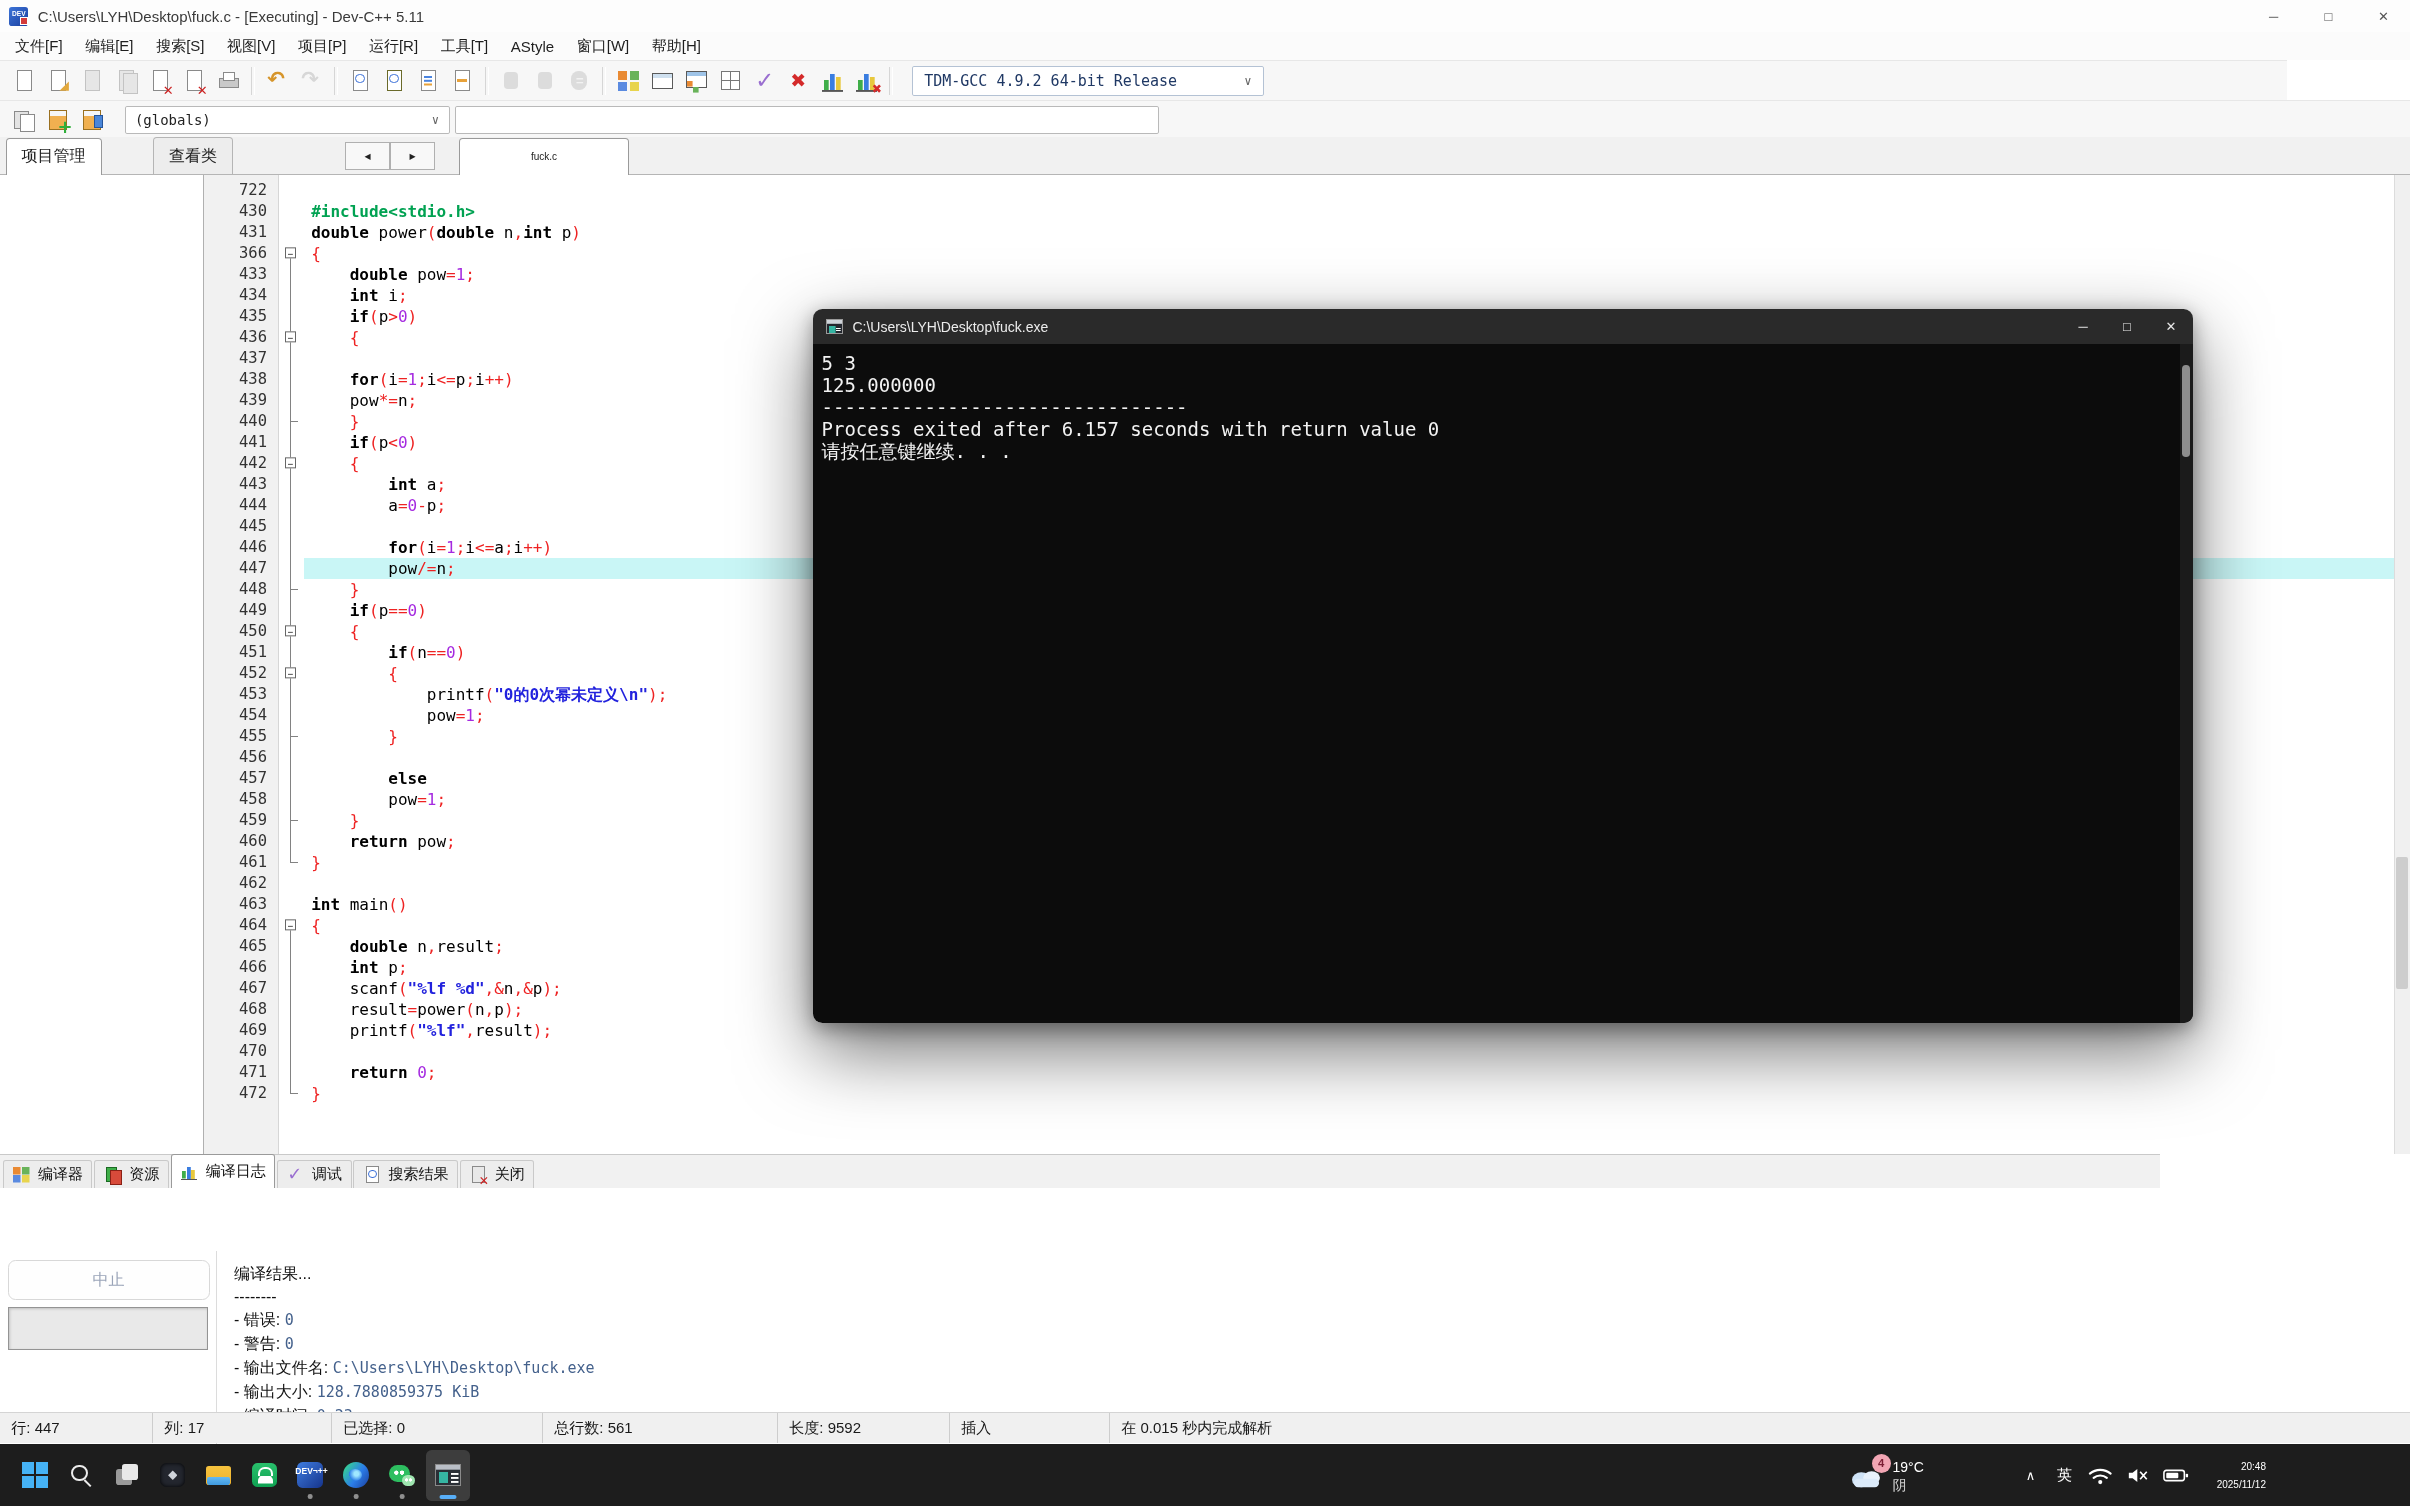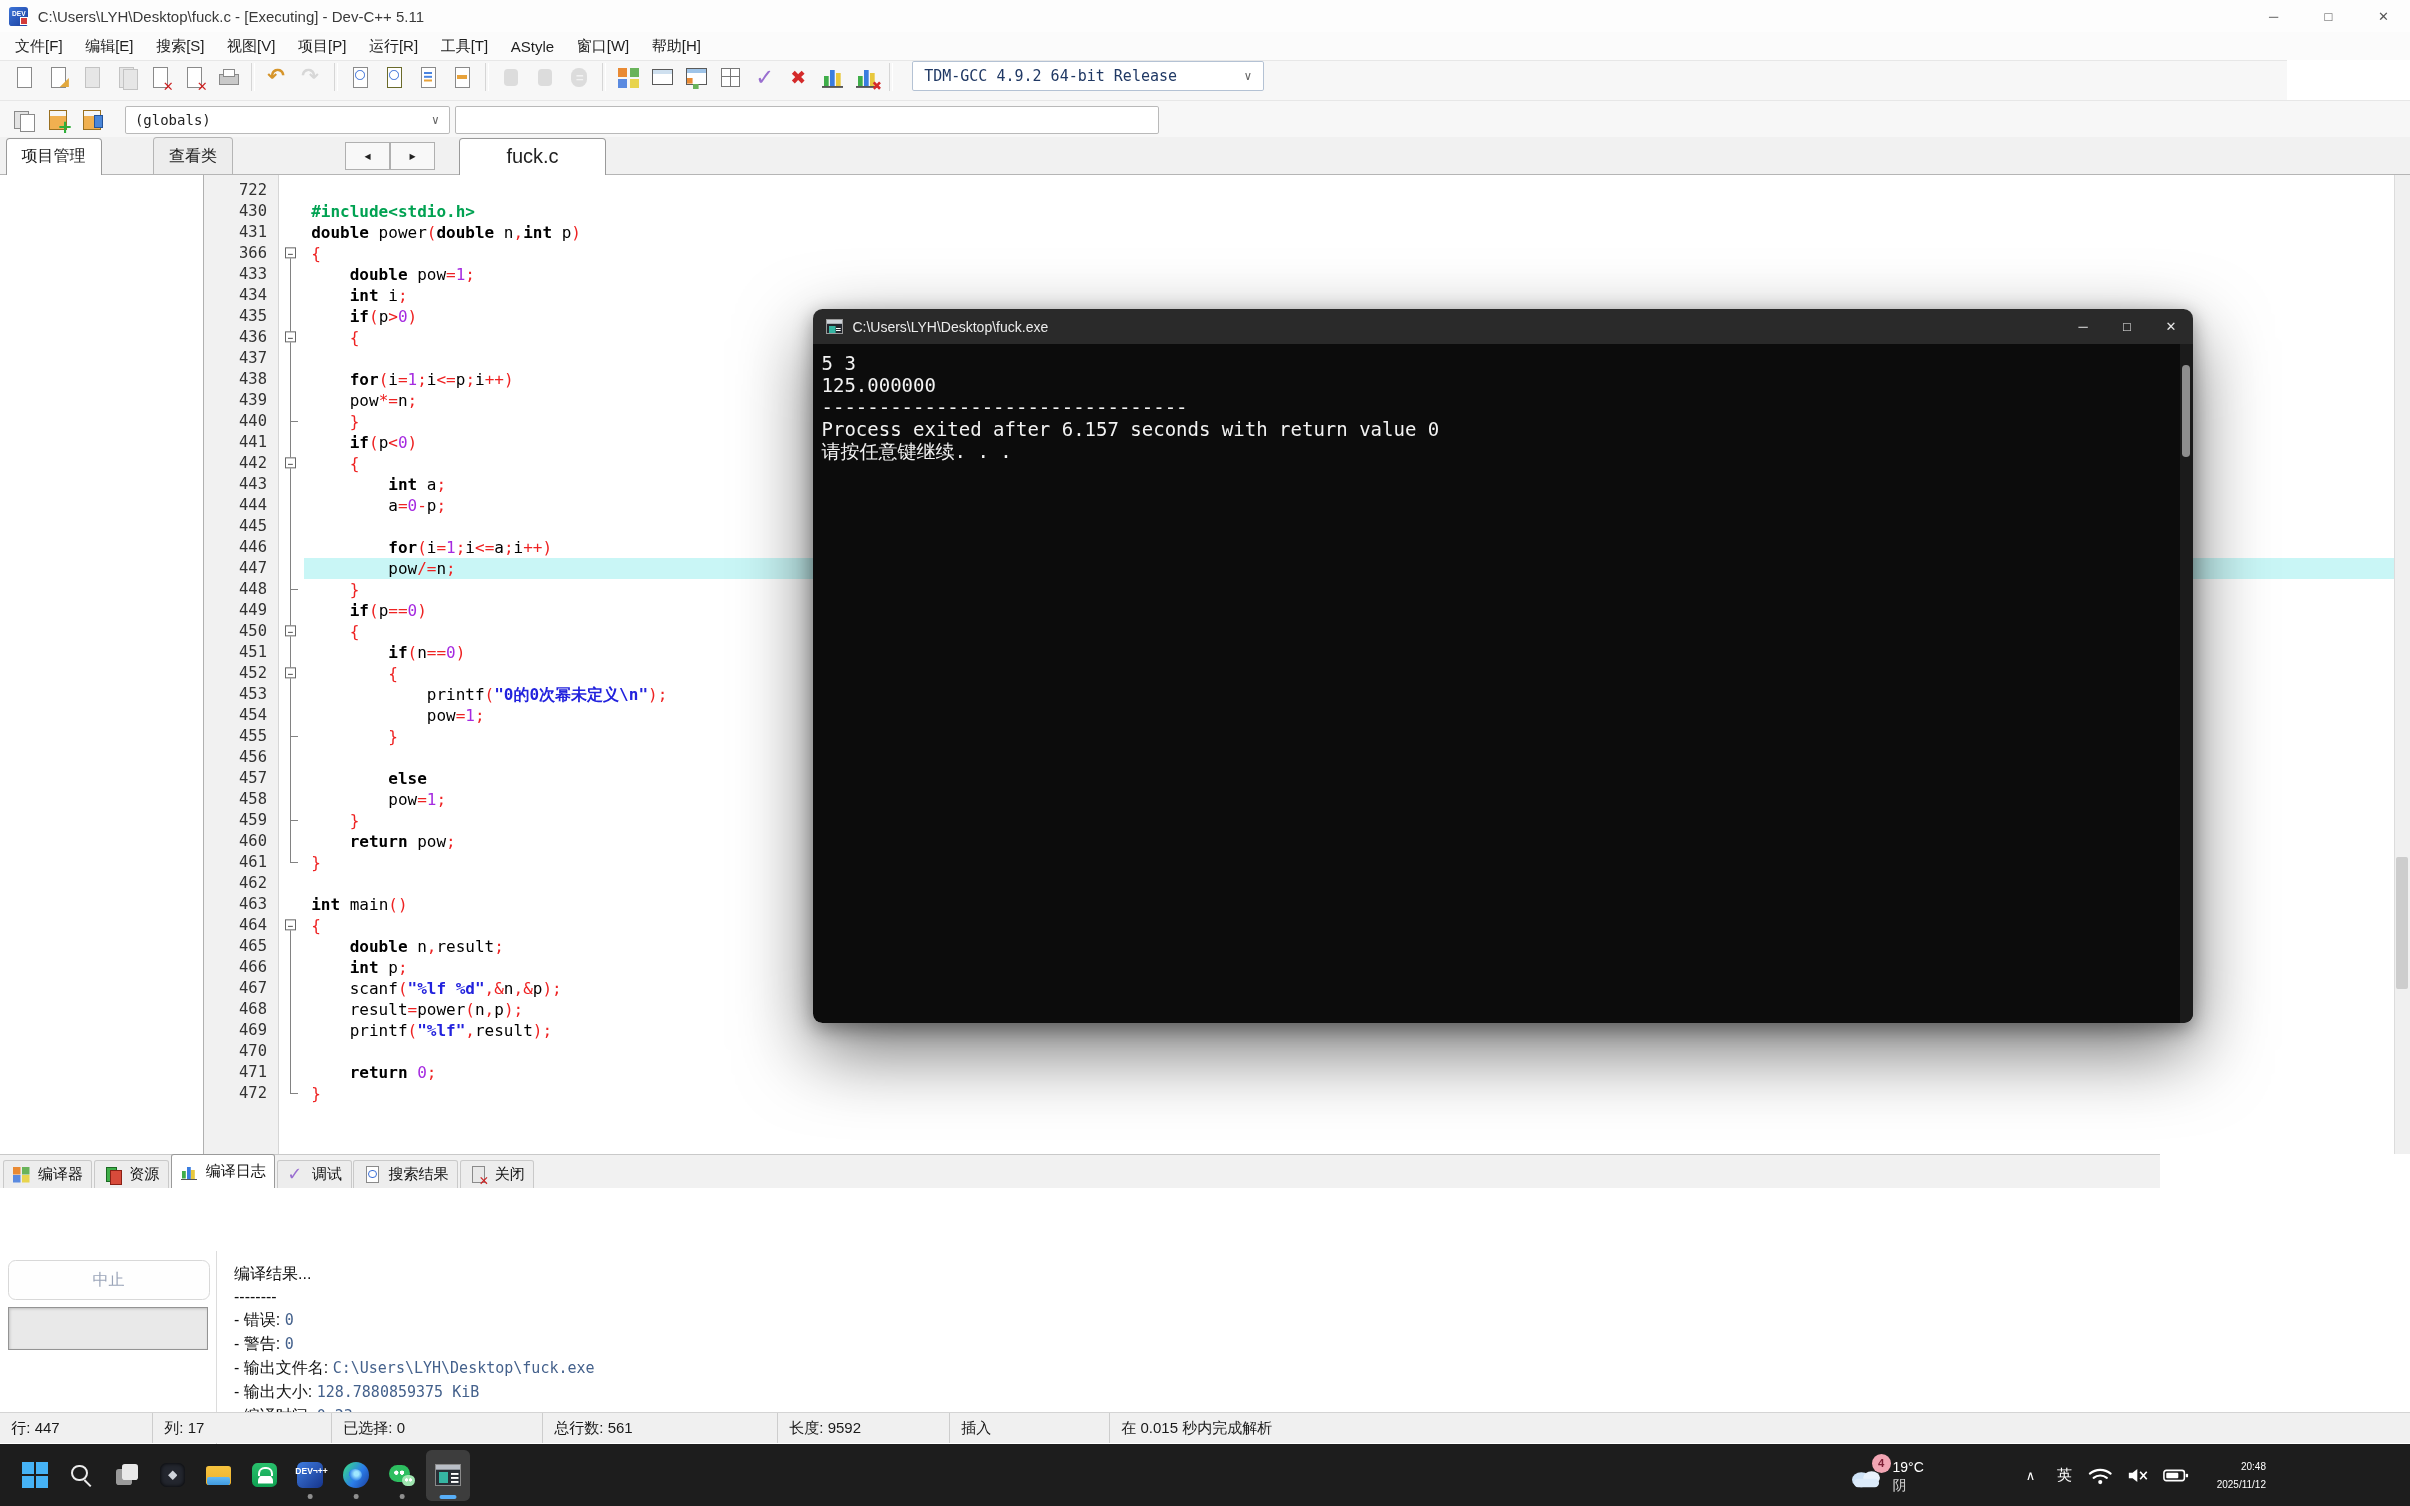--- a/index.html
+++ b/index.html
@@ -14,21 +14,21 @@
   #devicon::before{content:"DEV";position:absolute;left:0;right:0;top:3.8px;text-align:center;
                    font:bold 6.6px/7.5px "Liberation Sans",sans-serif;color:#fff}
   #devicon::after{content:"";position:absolute;right:0.9px;bottom:0.9px;width:5.6px;height:5.6px;background:#d33a3a;border:0.9px solid #fff}
   #wincontrols{margin-left:auto;display:flex;height:32px}
   .wc{width:55px;height:32px;display:flex;align-items:center;justify-content:center;color:#555;font-size:13px}
   #menubar{position:absolute;left:0;top:32px;width:2411px;height:28px;background:#fbfbfb;
            display:flex;align-items:center;padding-left:3.8px;box-sizing:border-box;font-size:15px;color:#1f1f1f}
   .menu-item{padding:0 11.3px;height:100%;display:flex;align-items:center}
 
   #toolbar1{position:absolute;left:0;top:60px;width:2287px;height:40px;background:#f7f7f7;border-top:0.9px solid #e7e7e7;
-            display:flex;align-items:flex-start;padding-left:7.5px;box-sizing:border-box}
+            display:flex;align-items:center;padding-left:7.5px;box-sizing:border-box}
   #toolbar2{position:absolute;left:0;top:100px;width:2411px;height:38px;background:#f7f7f7;border-top:0.9px solid #e7e7e7;
             display:flex;align-items:center;padding-left:7.5px;box-sizing:border-box}
   .tsep{width:1.9px;height:28px;border-left:0.9px solid #d6d6d6;border-right:0.9px solid #fff;margin:0 5.6px;flex:none}
   .tbtn{width:34px;height:32px;display:flex;align-items:center;justify-content:center;border-radius:2.8px;flex:none}
   .tbtn.dis{opacity:.55;filter:grayscale(1)}
   .ti{width:24.5px;height:24.5px;position:relative;display:block}
 
   
   .pg::before{content:"";position:absolute;left:4.7px;top:1.9px;width:13px;height:19px;background:#fff;border:0.9px solid #8a8a8a}
   .ti-save::before,.ti-save-all::before{background:#d9d9d9;border-color:#9a9a9a}
@@ -85,22 +85,22 @@
   #member-combo{margin-left:5.6px;width:704px;height:28px;background:#fff;border:0.9px solid #b9b9b9;border-radius:1.9px;box-sizing:border-box}
 
   
   #tabstrip{position:absolute;left:0;top:137px;width:2411px;height:38px;background:#f1f1f1;border-bottom:0.9px solid #b5b5b5;box-sizing:border-box}
   .ptab{position:absolute;bottom:0;height:30px;padding:18px 15px;display:flex;align-items:center;font-size:16px;
         background:#ededed;border:0.9px solid #b5b5b5;border-bottom:none;border-radius:3.8px 3.8px 0 0;box-sizing:border-box}
   .ptab.active{height:37px;background:#fff;bottom:-0.9px;z-index:3;border-color:#9a9a9a}
   #tab-arrows{position:absolute;left:345px;bottom:3.8px;display:flex}
   .arrbtn{width:45px;height:28px;background:#f8f8f8;border:0.9px solid #b0b0b0;display:flex;align-items:center;justify-content:center;
           font-size:12.2px;color:#222;box-sizing:border-box}
-  #doc-tab{position:absolute;left:459px;bottom:-0.9px;width:147px;height:37px;background:#fff;border:0.9px solid #9a9a9a;border-bottom:none;
-          border-radius:3.8px 3.8px 0 0;display:flex;align-items:center;justify-content:center;font-size:20px;z-index:3;box-sizing:border-box}
+  #doc-tab{position:absolute;left:459px;bottom:-0.9px;width:170px;height:37px;background:#fff;border:0.9px solid #9a9a9a;border-bottom:none;
+          border-radius:3.8px 3.8px 0 0;display:flex;align-items:center;justify-content:center;font-size:10px;z-index:3;box-sizing:border-box}
 
   
   #leftpanel{position:absolute;left:0;top:175px;width:204px;height:979px;background:#fff;border-right:0.9px solid #b0b0b0;box-sizing:border-box}
   #editor{position:absolute;left:204px;top:175px;width:2206px;height:979px;background:#fff;overflow:hidden}
   #gutterbg{position:absolute;left:0;top:0;width:74px;height:100%;background:#f1f1f1;border-right:0.9px solid #d6d6d6}
   #codelines{position:absolute;left:0;top:4.7px;right:16px}
   .crow{display:flex;height:21px;line-height:21px;font-family:"DejaVu Sans Mono","Liberation Mono",monospace;font-size:16px;position:relative}
   .crow.hl{background:linear-gradient(to right,transparent 0 100px,#c9f6f6 100px)}
   .ln{width:63px;flex:none;text-align:right;padding-right:11.3px;color:#333;font-size:15.5px}
   .foldc{width:25.4px;flex:none;position:relative}

